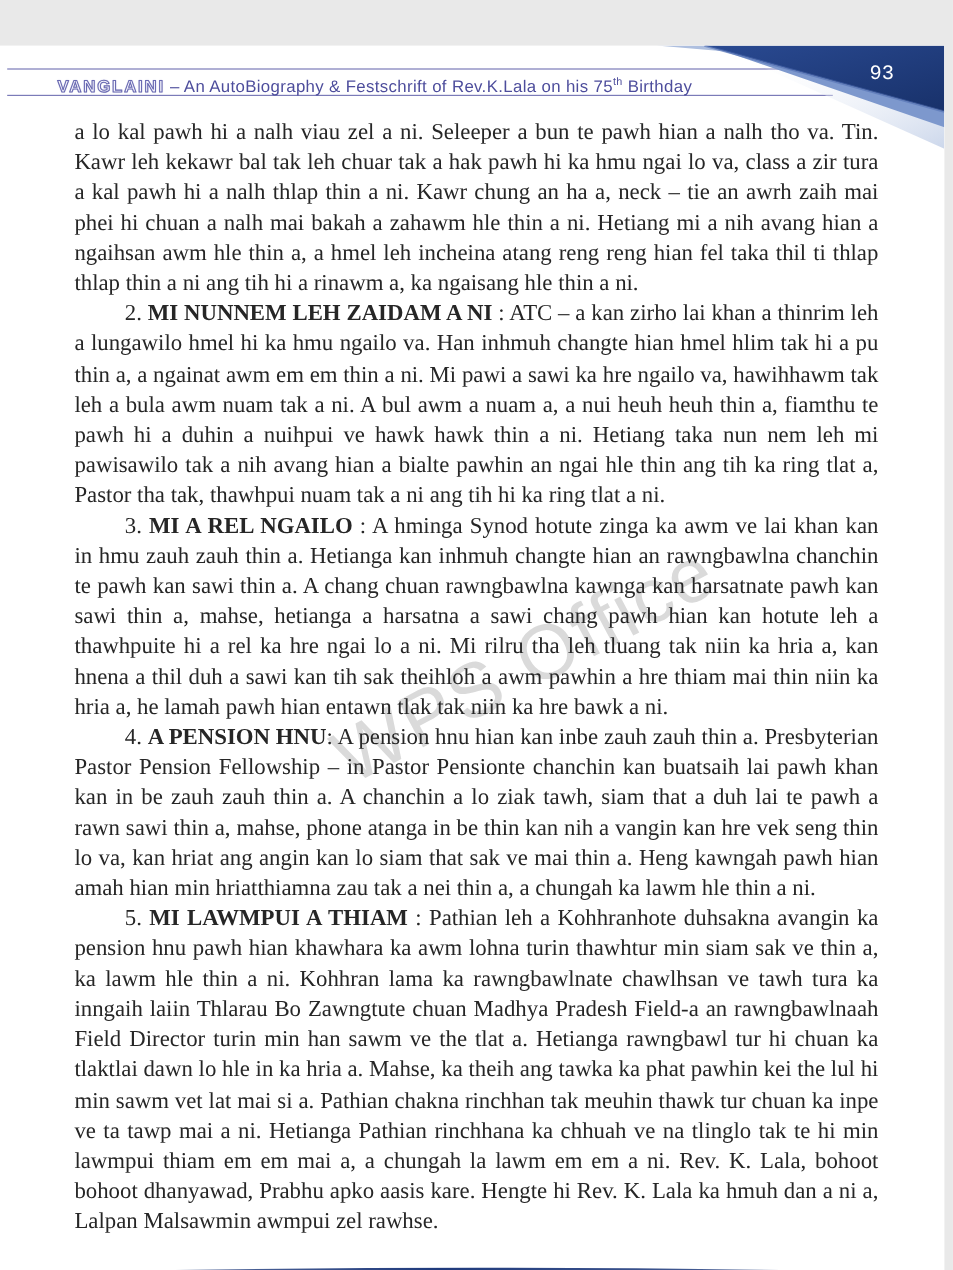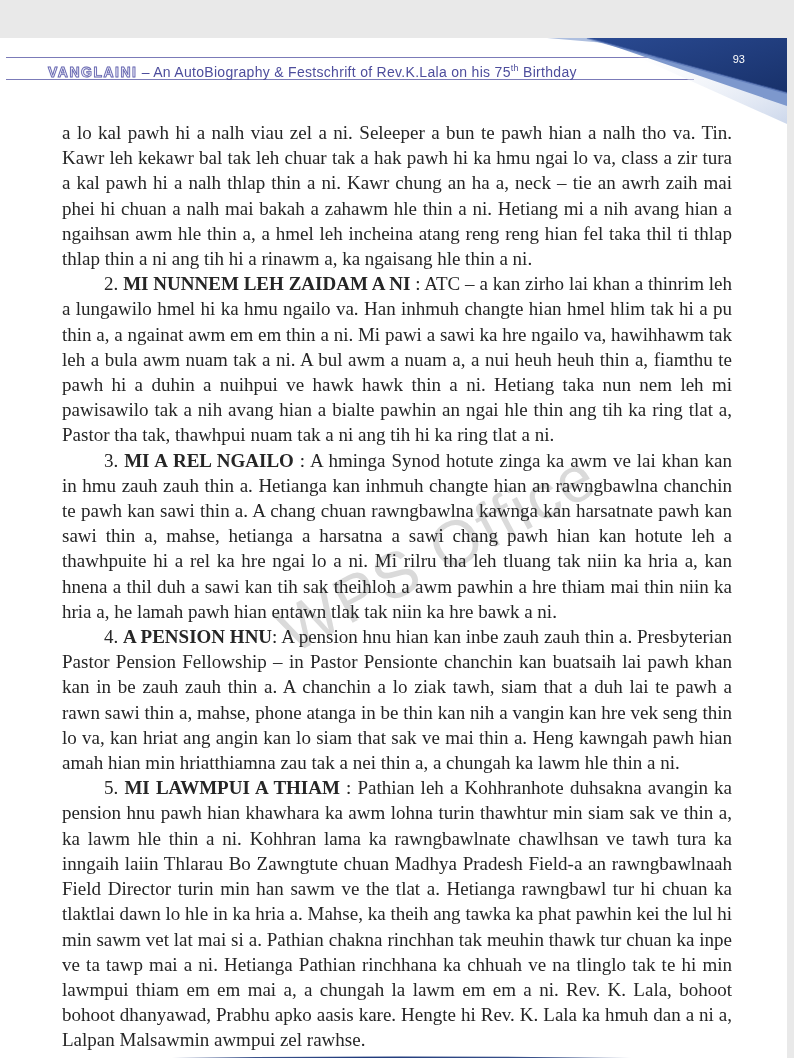--- a/index.html
+++ b/index.html
@@ -24,34 +24,34 @@
   .hdr-text .vanglaini{
     font-weight:700;letter-spacing:1.5px;
     color:#f4f4fc;
     -webkit-text-stroke:.9px #6a6ab2;
     text-shadow:0 0 1px #6a6ab2;
   }
   .hdr-text sup{font-size:9px;}
   .corner-svg{position:absolute;top:0;right:0;width:240px;height:90px;z-index:3;}
   .page-num{
     position:absolute;top:15px;right:42px;z-index:4;
-    font-family:Liberation Sans, sans-serif;
-    font-size:11px;color:#ffffff;
+    font-family:Liberation Mono, monospace;
+    font-size:17px;color:#ffffff;
   }
   
   .watermark{
     position:absolute;left:262px;top:478px;z-index:1;
     transform:rotate(-28deg);
     font-family:"Liberation Sans", sans-serif;
     font-size:64px;font-weight:400;letter-spacing:2px;
     color:#bcbcbc;opacity:.55;white-space:nowrap;
   }
   
   .body-text{
-    position:absolute;left:62px;top:82px;width:670px;z-index:2;
+    position:absolute;left:62px;top:60px;width:670px;z-index:2;
     font-size:19px;line-height:25.2px;color:#262626;
     text-align:justify;
   }
   .body-text p{margin:0;}
   .body-text p.indent{text-indent:42px;}
   .phead{font-weight:700;}
   
   .footer-svg{position:absolute;left:0;top:1014px;width:794px;height:16px;z-index:2;}
 </style>
 </head>

